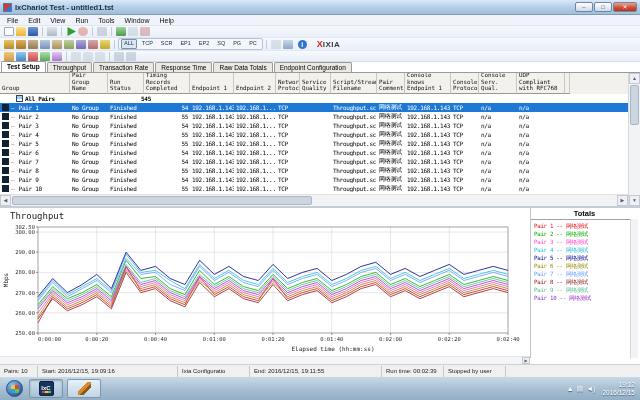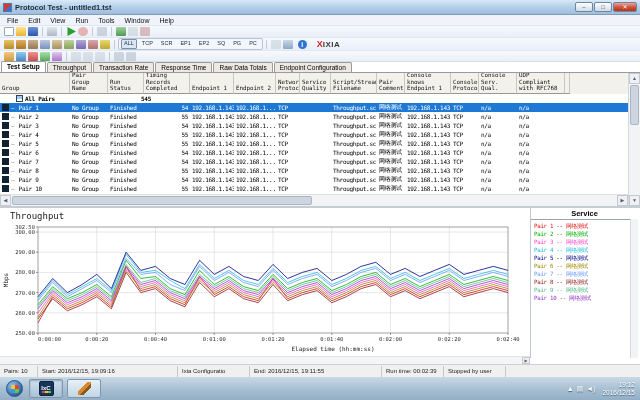--- a/index.html
+++ b/index.html
@@ -108,21 +108,21 @@
   .trayicon { font-size:7px; color:#fdfdfd; text-shadow:0 1px 1px #44617c; }
   .clock { text-align:right; color:#fff; font-size:6.5px; line-height:8px; text-shadow:0 1px 1px #44617c; padding-left:4px; }
 </style>
 </head>
 <body>
 
 <div class="window">
 
   <div class="titlebar">
     <div class="appicon"></div>
-    <div class="title-text">Protocol Test - untitled1.tst</div>
+    <div class="title-text">IxChariot Test - untitled1.tst</div>
     <div class="winbtns">
       <div class="winbtn">–</div>
       <div class="winbtn">□</div>
       <div class="winbtn close">✕</div>
     </div>
   </div>
 
   <div class="menubar">
       <span class="menu-item">File</span>
       <span class="menu-item">Edit</span>
@@ -481,21 +481,21 @@
         <polyline points="38.0,95.8 52.7,73.6 67.4,85.8 82.1,79.7 96.8,71.6 111.4,83.7 126.1,49.4 140.8,67.6 155.5,63.5 170.2,75.7 184.9,81.7 199.6,59.5 214.3,71.6 228.9,63.5 243.6,73.6 258.3,77.7 273.0,61.5 287.7,75.7 302.4,69.6 317.1,65.6 331.8,77.7 346.4,71.6 361.1,63.5 375.8,59.5 390.5,71.6 405.2,65.6 419.9,73.6 434.6,67.6 449.3,61.5 463.9,71.6 478.6,67.6 493.3,63.5 508.0,67.6" fill="none" stroke="#9a8a00" stroke-width="0.8"></polyline>
         <polyline points="38.0,79.7 52.7,61.5 67.4,75.7 82.1,67.6 96.8,59.5 111.4,71.6 126.1,37.3 140.8,53.4 155.5,51.4 170.2,63.5 184.9,69.6 199.6,45.4 214.3,59.5 228.9,51.4 243.6,61.5 258.3,65.6 273.0,49.4 287.7,63.5 302.4,57.5 317.1,53.4 331.8,65.6 346.4,59.5 361.1,51.4 375.8,47.4 390.5,59.5 405.2,53.4 419.9,61.5 434.6,55.5 449.3,49.4 463.9,59.5 478.6,55.5 493.3,51.4 508.0,55.5" fill="none" stroke="#6699ff" stroke-width="0.8"></polyline>
         <polyline points="38.0,97.9 52.7,77.7 67.4,89.8 82.1,83.7 96.8,75.7 111.4,87.8 126.1,51.4 140.8,71.6 155.5,67.6 170.2,79.7 184.9,85.8 199.6,61.5 214.3,75.7 228.9,67.6 243.6,77.7 258.3,81.7 273.0,63.5 287.7,79.7 302.4,73.6 317.1,69.6 331.8,81.7 346.4,75.7 361.1,67.6 375.8,63.5 390.5,75.7 405.2,69.6 419.9,77.7 434.6,71.6 449.3,65.6 463.9,75.7 478.6,71.6 493.3,67.6 508.0,71.6" fill="none" stroke="#8b1a1a" stroke-width="0.8"></polyline>
         <polyline points="38.0,85.8 52.7,67.6 67.4,79.7 82.1,73.6 96.8,65.6 111.4,77.7 126.1,43.4 140.8,61.5 155.5,57.5 170.2,69.6 184.9,75.7 199.6,53.4 214.3,65.6 228.9,57.5 243.6,67.6 258.3,71.6 273.0,55.5 287.7,69.6 302.4,63.5 317.1,59.5 331.8,71.6 346.4,65.6 361.1,57.5 375.8,53.4 390.5,65.6 405.2,59.5 419.9,67.6 434.6,61.5 449.3,55.5 463.9,65.6 478.6,61.5 493.3,57.5 508.0,61.5" fill="none" stroke="#55bb88" stroke-width="0.8"></polyline>
         <polyline points="38.0,87.8 52.7,69.6 67.4,81.7 82.1,75.7 96.8,67.6 111.4,79.7 126.1,45.4 140.8,63.5 155.5,59.5 170.2,71.6 184.9,77.7 199.6,55.5 214.3,67.6 228.9,59.5 243.6,69.6 258.3,73.6 273.0,57.5 287.7,71.6 302.4,65.6 317.1,61.5 331.8,73.6 346.4,67.6 361.1,59.5 375.8,55.5 390.5,67.6 405.2,61.5 419.9,69.6 434.6,63.5 449.3,57.5 463.9,67.6 478.6,63.5 493.3,59.5 508.0,63.5" fill="none" stroke="#9933cc" stroke-width="0.8"></polyline>
       </svg>
     <div class="chart-hscroll">
       <div class="arrow">▶</div>
     </div>
     <div class="legendpanel">
-      <div class="legend-title">Service</div>
+      <div class="legend-title">Totals</div>
       <div class="legend-list">
           <div class="legend-item" style="color: rgb(221, 17, 17);">Pair 1 -- 网络测试</div>
           <div class="legend-item" style="color: rgb(0, 173, 0);">Pair 2 -- 网络测试</div>
           <div class="legend-item" style="color: rgb(255, 68, 204);">Pair 3 -- 网络测试</div>
           <div class="legend-item" style="color: rgb(34, 187, 221);">Pair 4 -- 网络测试</div>
           <div class="legend-item" style="color: rgb(0, 0, 136);">Pair 5 -- 网络测试</div>
           <div class="legend-item" style="color: rgb(154, 138, 0);">Pair 6 -- 网络测试</div>
           <div class="legend-item" style="color: rgb(102, 153, 255);">Pair 7 -- 网络测试</div>
           <div class="legend-item" style="color: rgb(139, 26, 26);">Pair 8 -- 网络测试</div>
           <div class="legend-item" style="color: rgb(85, 187, 136);">Pair 9 -- 网络测试</div>

